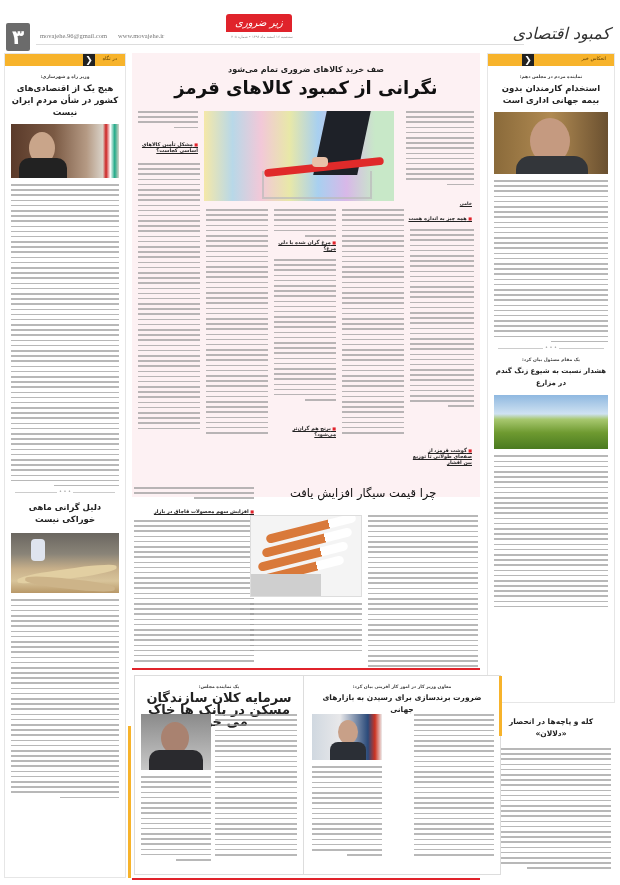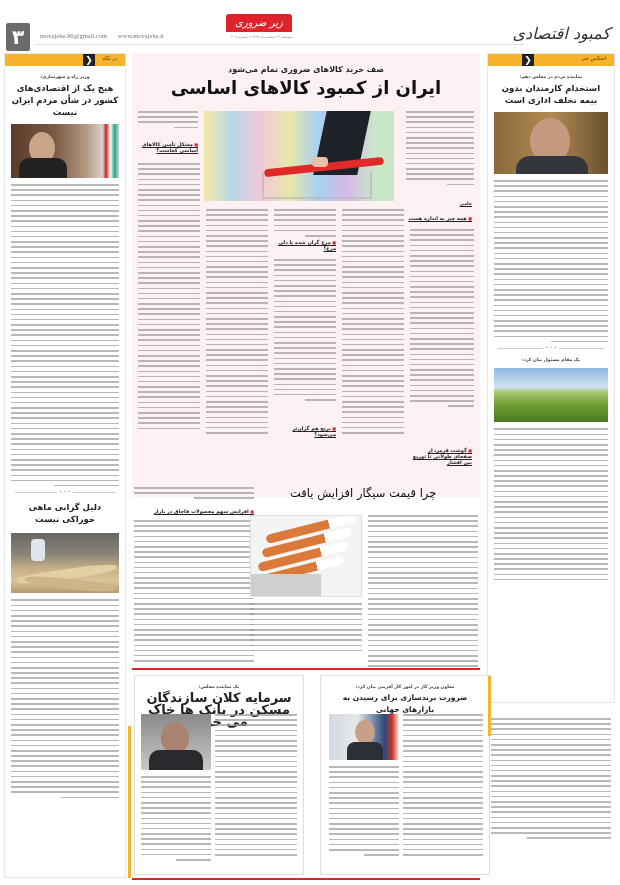--- a/index.html
+++ b/index.html
@@ -188,21 +188,21 @@
       <span style="width:55%;margin-left:auto;"></span>
   </div>
 </div>
 
 <div class="col-right">
   <div class="section-bar">
     <span class="label">انعکاس خبر</span>
     <span class="chev">❮</span>
   </div>
   <div class="kicker">نماینده مردم در مجلس دهم:</div>
-  <div class="headline">استخدام کارمندان بدون بیمه تخلف اداری است</div>
+  <div class="headline">استخدام کارمندان بدون بیمه جهانی اداری است</div>
   <div class="photo" style="margin:6px 6px 0 6px;height:62px;background:linear-gradient(90deg,#8a6a3a,#b08a52 50%,#6a5030);">
     <div style="position:absolute;left:36px;top:6px;width:40px;height:46px;border-radius:50%;background:#c59a80;"></div>
     <div style="position:absolute;left:22px;top:44px;width:72px;height:22px;border-radius:14px 14px 0 0;background:#33363a;"></div>
   </div>
   <div class="lines" style="margin:6px 6px 0 6px;">
     <span></span>
       <span></span>
       <span></span>
       <span></span>
       <span></span>
@@ -229,20 +229,21 @@
       <span></span>
       <span></span>
       <span></span>
       <span></span>
       <span></span>
     <span></span>
       <span style="width:50%;margin-left:auto;"></span>
   </div>
   <div class="divider-dots"></div>
   <div class="kicker">یک مقام مسئول بیان کرد:</div>
+  <div class="headline" style="font-size:7px;">هشدار نسبت به شیوع زنگ گندم در مزارع</div>
   <div class="photo" style="margin:6px 6px 0 6px;height:54px;background:linear-gradient(180deg,#8fb8e0 0%,#cfe2f2 35%,#a8c870 45%,#6e9a30 70%,#4a7a20 100%);"></div>
   <div class="lines" style="margin:6px 6px 0 6px;">
     <span></span>
       <span></span>
       <span></span>
       <span></span>
       <span></span>
       <span></span>
       <span></span>
       <span></span>
@@ -266,20 +267,21 @@
       <span></span>
       <span></span>
       <span></span>
       <span></span>
       <span></span>
   </div>
 </div>
 
 <div style="position:absolute;left:487px;top:710px;width:128px;height:165px;">
   <div class="orange-rule" style="left:-6px;top:0;width:3px;height:40px;"></div>
+  <div class="headline" style="font-size:7.5px;margin-top:6px;">کله و پاچه‌ها در انحصار «دلالان»</div>
   <div class="lines" style="margin:8px 4px 0 4px;">
     <span></span>
       <span></span>
       <span></span>
       <span></span>
       <span></span>
       <span></span>
       <span></span>
       <span></span>
       <span></span>
@@ -296,21 +298,21 @@
       <span></span>
     <span></span>
       <span></span>
       <span></span>
       <span style="width:70%;margin-left:auto;"></span>
   </div>
 </div>
 
 <div class="center-top">
   <div class="ct-kicker">صف خرید کالاهای ضروری تمام می‌شود</div>
-  <div class="ct-headline">ایران از کمبود کالاهای اساسی</div>
+  <div class="ct-headline">نگرانی از کمبود کالاهای قرمز</div>
 
   <div class="lines" style="position:absolute;right:6px;top:58px;width:68px;">
     <span></span>
       <span></span>
       <span></span>
       <span></span>
       <span></span>
       <span></span>
       <span></span>
       <span></span>
@@ -650,21 +652,21 @@
     <span></span>
     <span></span>
     <span></span>
     <span></span>
     <span></span>
     <span></span>
 </div>
 
 <div class="red-rule" style="left:132px;top:668px;width:348px;"></div>
 
-<div class="bottom-box" style="left:320px;width:170px;">
+<div class="bottom-box" style="left:303px;width:198px;">
   <div class="orange-rule" style="right:-2px;top:0;width:3px;height:60px;"></div>
   <div class="kicker">معاون وزیر کار در امور کار آفرینی بیان کرد:</div>
   <div class="headline" style="font-size:7.5px;">ضرورت برندسازی برای رسیدن به بازارهای جهانی</div>
   <div class="photo" style="position:absolute;left:8px;top:38px;width:70px;height:46px;background:linear-gradient(90deg,#d0d8e0,#e8e8ea 40%,#2a4a7a 80%,#c32 90%,#eee);">
     <div style="position:absolute;left:26px;top:6px;width:20px;height:24px;border-radius:50%;background:#c8a088;"></div>
     <div style="position:absolute;left:18px;top:28px;width:36px;height:18px;border-radius:8px 8px 0 0;background:#2b2f36;"></div>
   </div>
   <div class="lines" style="position:absolute;right:6px;top:38px;width:80px;">
     <span></span>
       <span></span>

